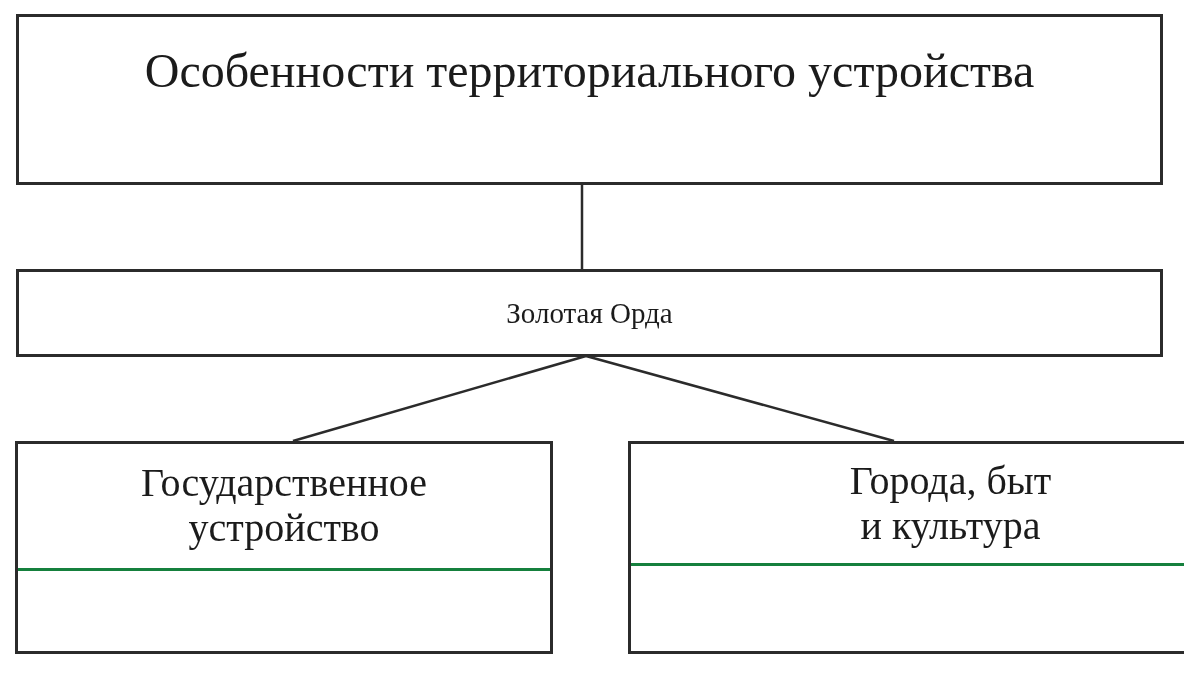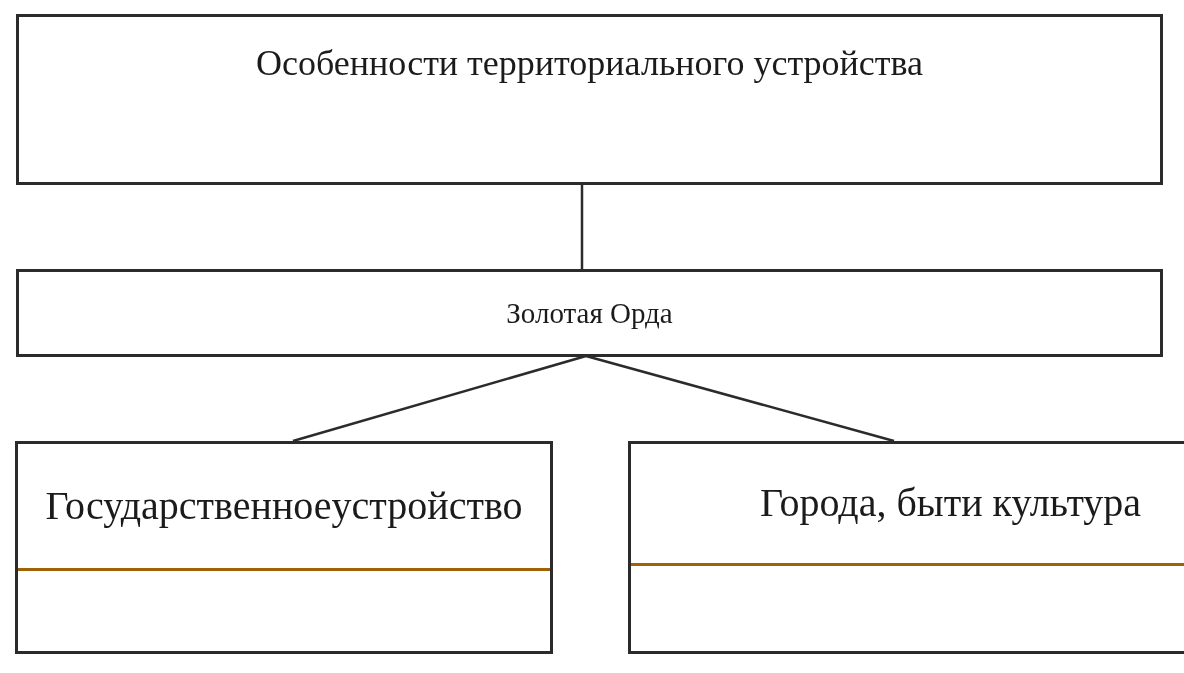--- a/index.html
+++ b/index.html
@@ -34,21 +34,21 @@
     border: 3px solid #2b2b2b;
     background: #ffffff;
   }
   .box-top {
     left: 16px;
     top: 14px;
     width: 1147px;
     height: 171px;
     text-align: center;
     padding-top: 26px;
-    font-size: 36px;
+    font-size: 48px;
     line-height: 1.15;
   }
   .box-root {
     left: 16px;
     top: 269px;
     width: 1147px;
     height: 88px;
     display: flex;
     align-items: center;
     justify-content: center;
@@ -63,23 +63,23 @@
   .box-branch.left {
     left: 15px;
     width: 538px;
   }
   .box-branch.right {
     left: 628px;
     width: 645px;
   }
   .branch-header {
     box-sizing: border-box;
-    border-bottom: 3px solid #a16207;
+    border-bottom: 3px solid #15803d;
     display: flex;
-    flex-direction: row;
+    flex-direction: column;
     align-items: center;
     justify-content: center;
     font-size: 40px;
     line-height: 1.12;
     text-align: center;
   }
   .box-branch.left .branch-header { height: 127px; }
   .box-branch.right .branch-header { height: 122px; }
   .branch-empty {
     flex: 1;

